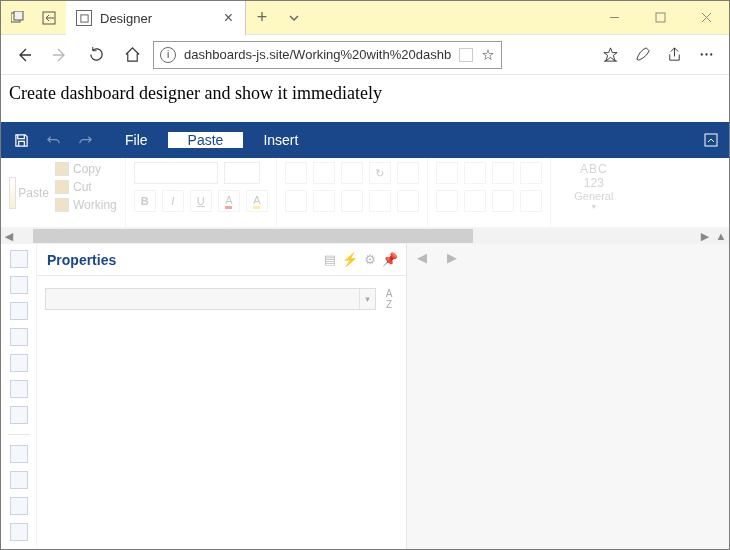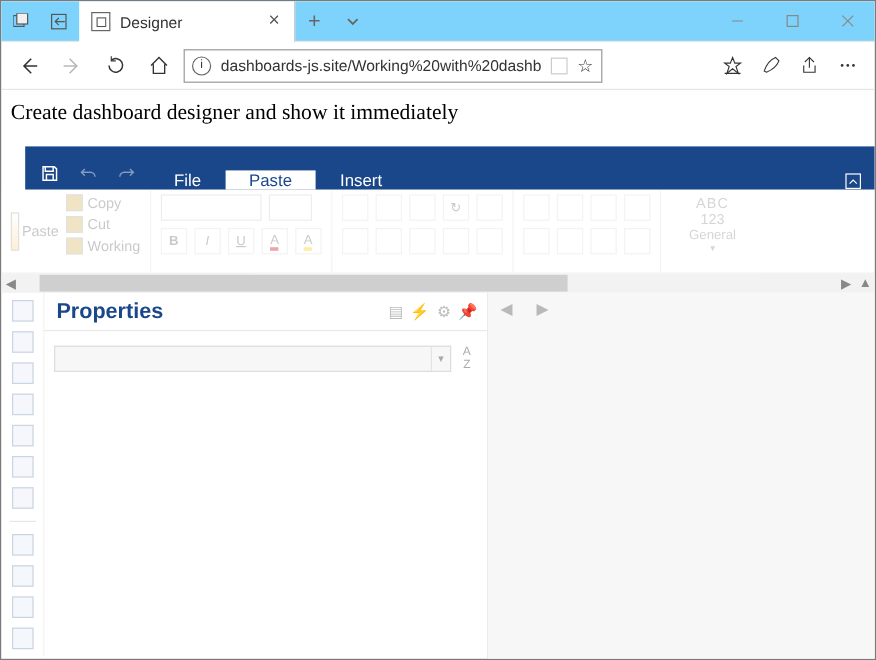--- a/index.html
+++ b/index.html
@@ -1,19 +1,19 @@
 <!DOCTYPE html>
 <html><head>
 <meta charset="utf-8">
 <style>
   * { box-sizing: border-box; margin: 0; padding: 0; font-family: "Segoe UI", Arial, sans-serif; }
   body { width: 730px; height: 550px; background: #fff; overflow: hidden; border: 1px solid #7a7a7a; }
 
   
-  .titlebar { height: 34px; background: #7dd3fc; display: flex; align-items: stretch; border-bottom: 1px solid #e6e6e6; }
+  .titlebar { height: 34px; background: #fef9c3; display: flex; align-items: stretch; border-bottom: 1px solid #e6e6e6; }
   .titlebar .left-icons { display: flex; align-items: center; gap: 1px; padding: 0 2px; }
   .titlebar .icon-btn { width: 30px; height: 33px; display: flex; align-items: center; justify-content: center; font-size: 13px; color: #555; }
   .tab { display: flex; align-items: center; gap: 8px; background: #fff; height: 34px; padding: 0 12px 0 10px; border-right: 1px solid #ccc; min-width: 180px; position: relative; }
   .tab .fav { width: 16px; height: 16px; border: 1px solid #666; display: flex; align-items: center; justify-content: center; font-size: 9px; color: #555; }
   .tab .title { font-size: 13px; color: #333; flex: 1; }
   .tab .close { font-size: 16px; color: #555; }
   .titlebar .newtab { width: 32px; display: flex; align-items: center; justify-content: center; font-size: 18px; color: #666; }
   .titlebar .chev { width: 32px; display: flex; align-items: center; justify-content: center; font-size: 14px; color: #666; }
   .titlebar .spacer { flex: 1; }
   .winbtn { width: 46px; display: flex; align-items: center; justify-content: center; color: #888; font-size: 12px; }
@@ -26,21 +26,21 @@
   .addrbox .url { flex: 1; white-space: nowrap; overflow: hidden; text-align: right; }
   .addrbox .readicon { width: 14px; height: 14px; border: 1px solid #999; opacity: .5; }
   .addrbox .star { font-size: 15px; }
   .addrbar .right { display: flex; gap: 2px; margin-left: auto; }
 
   
   .page { height: calc(550px - 34px - 40px - 2px); overflow: hidden; position: relative; }
   .page-heading { font-family: "Times New Roman", serif; font-size: 18px; color: #000; padding: 8px 8px 18px 8px; }
 
   
-  .ribbon-head { background: #19478a; height: 36px; display: flex; align-items: flex-end; color: #fff; margin-left: 20px; }
+  .ribbon-head { background: #19478a; height: 36px; display: flex; align-items: center; color: #fff; }
   .ribbon-head .qat { display: flex; align-items: center; padding: 0 6px; gap: 4px; }
   .qat .qbtn { width: 28px; height: 28px; display: flex; align-items: center; justify-content: center; font-size: 14px; }
   .qat .qdim { opacity: .45; }
   .ribbon-tabs { display: flex; }
   .ribbon-tab { padding: 0 20px; display: flex; align-items: center; font-size: 14px; cursor: pointer; }
   .ribbon-tab.active { background: #fff; color: #19478a; }
   .ribbon-head .flex { flex: 1; }
   .ribbon-head .collapse { width: 36px; display: flex; align-items: center; justify-content: center; }
 
   .ribbon-body { height: 70px; background: #fff; border-bottom: 1px solid #e0e0e0; display: flex; align-items: stretch; opacity: 0.35; font-size: 12px; color: #666; }
@@ -62,21 +62,21 @@
   .hscroll .flex { flex: 1; }
 
   .workspace { display: flex; height: calc(100% - 36px - 70px - 16px - 44px); }
   .railcontainer { display:flex; flex-direction:column; }
   .left-rail { width: 36px; border-right: 1px solid #e5e5e5; display: flex; flex-direction: column; gap: 8px; padding: 6px 0; align-items: center; opacity: 0.45; }
   .left-rail .tool { width: 18px; height: 18px; border: 1px solid #8aa0c0; background: #e8eef8; }
   .left-rail .sep { width: 22px; height: 1px; background: #ccc; margin: 2px 0; }
 
   .props { flex: 0 0 370px; border-right: 1px solid #e5e5e5; display: flex; flex-direction: column; }
   .props-head { display: flex; align-items: center; height: 32px; padding: 0 6px 0 10px; border-bottom: 1px solid #e9e9e9; }
-  .props-head .title { color: #19478a; font-weight: 600; font-size: 18px; flex: 1; }
+  .props-head .title { color: #19478a; font-weight: 600; font-size: 14px; flex: 1; }
   .props-head .hic { width: 20px; height: 20px; display:flex; align-items:center; justify-content:center; font-size:13px; color:#bbb; }
   .props-head .bolt { color:#f2b24f; }
   .props-body { padding: 12px 8px; }
   .prop-row { display: flex; gap: 4px; align-items: center; }
   .prop-input { flex: 1; height: 22px; border: 1px solid #ddd; background:#f7f7f7; display:flex; }
   .prop-input .dd { width: 16px; border-left:1px solid #e3e3e3; display:flex; align-items:center; justify-content:center; font-size:9px; color:#aaa; }
   .sorticon { font-size:10px; color:#aaa; width:18px; text-align:center; line-height:11px; }
 
   .canvas { flex: 1; background: #f7f7f7; position: relative; }
   .canvas .pager { position: absolute; top: 6px; left: 10px; display: flex; gap: 20px; color: #b9b9b9; font-size: 13px; }

